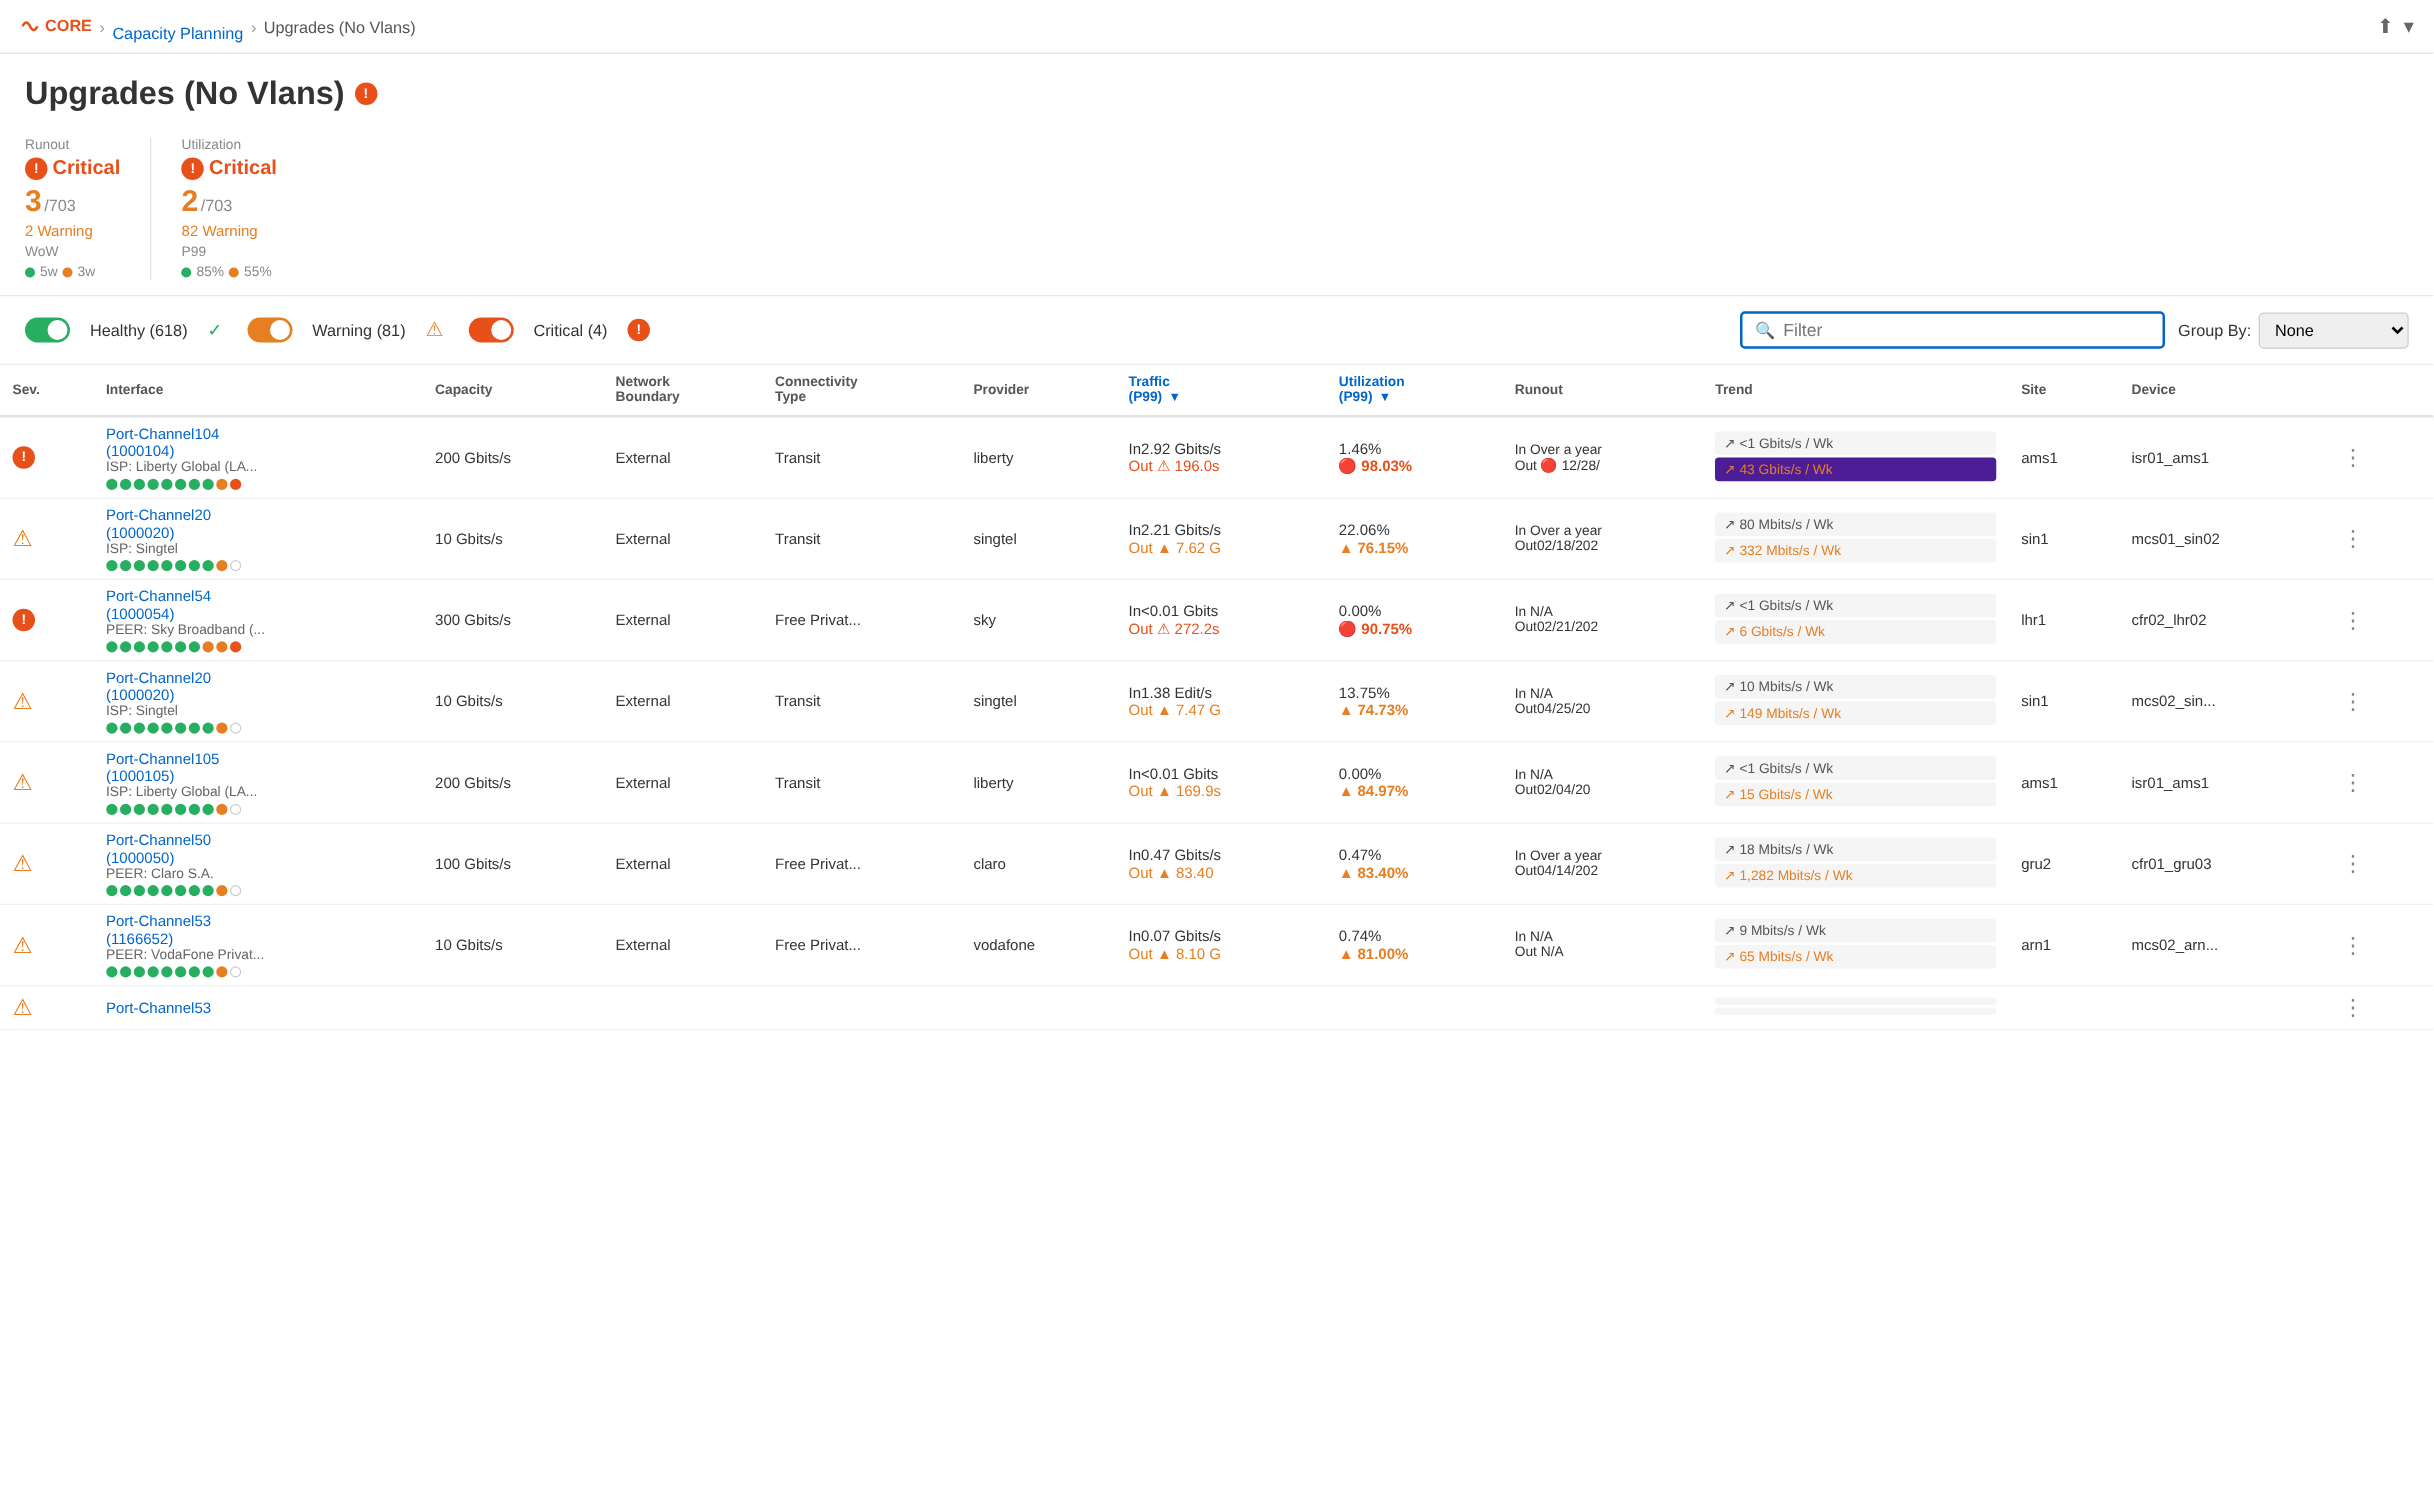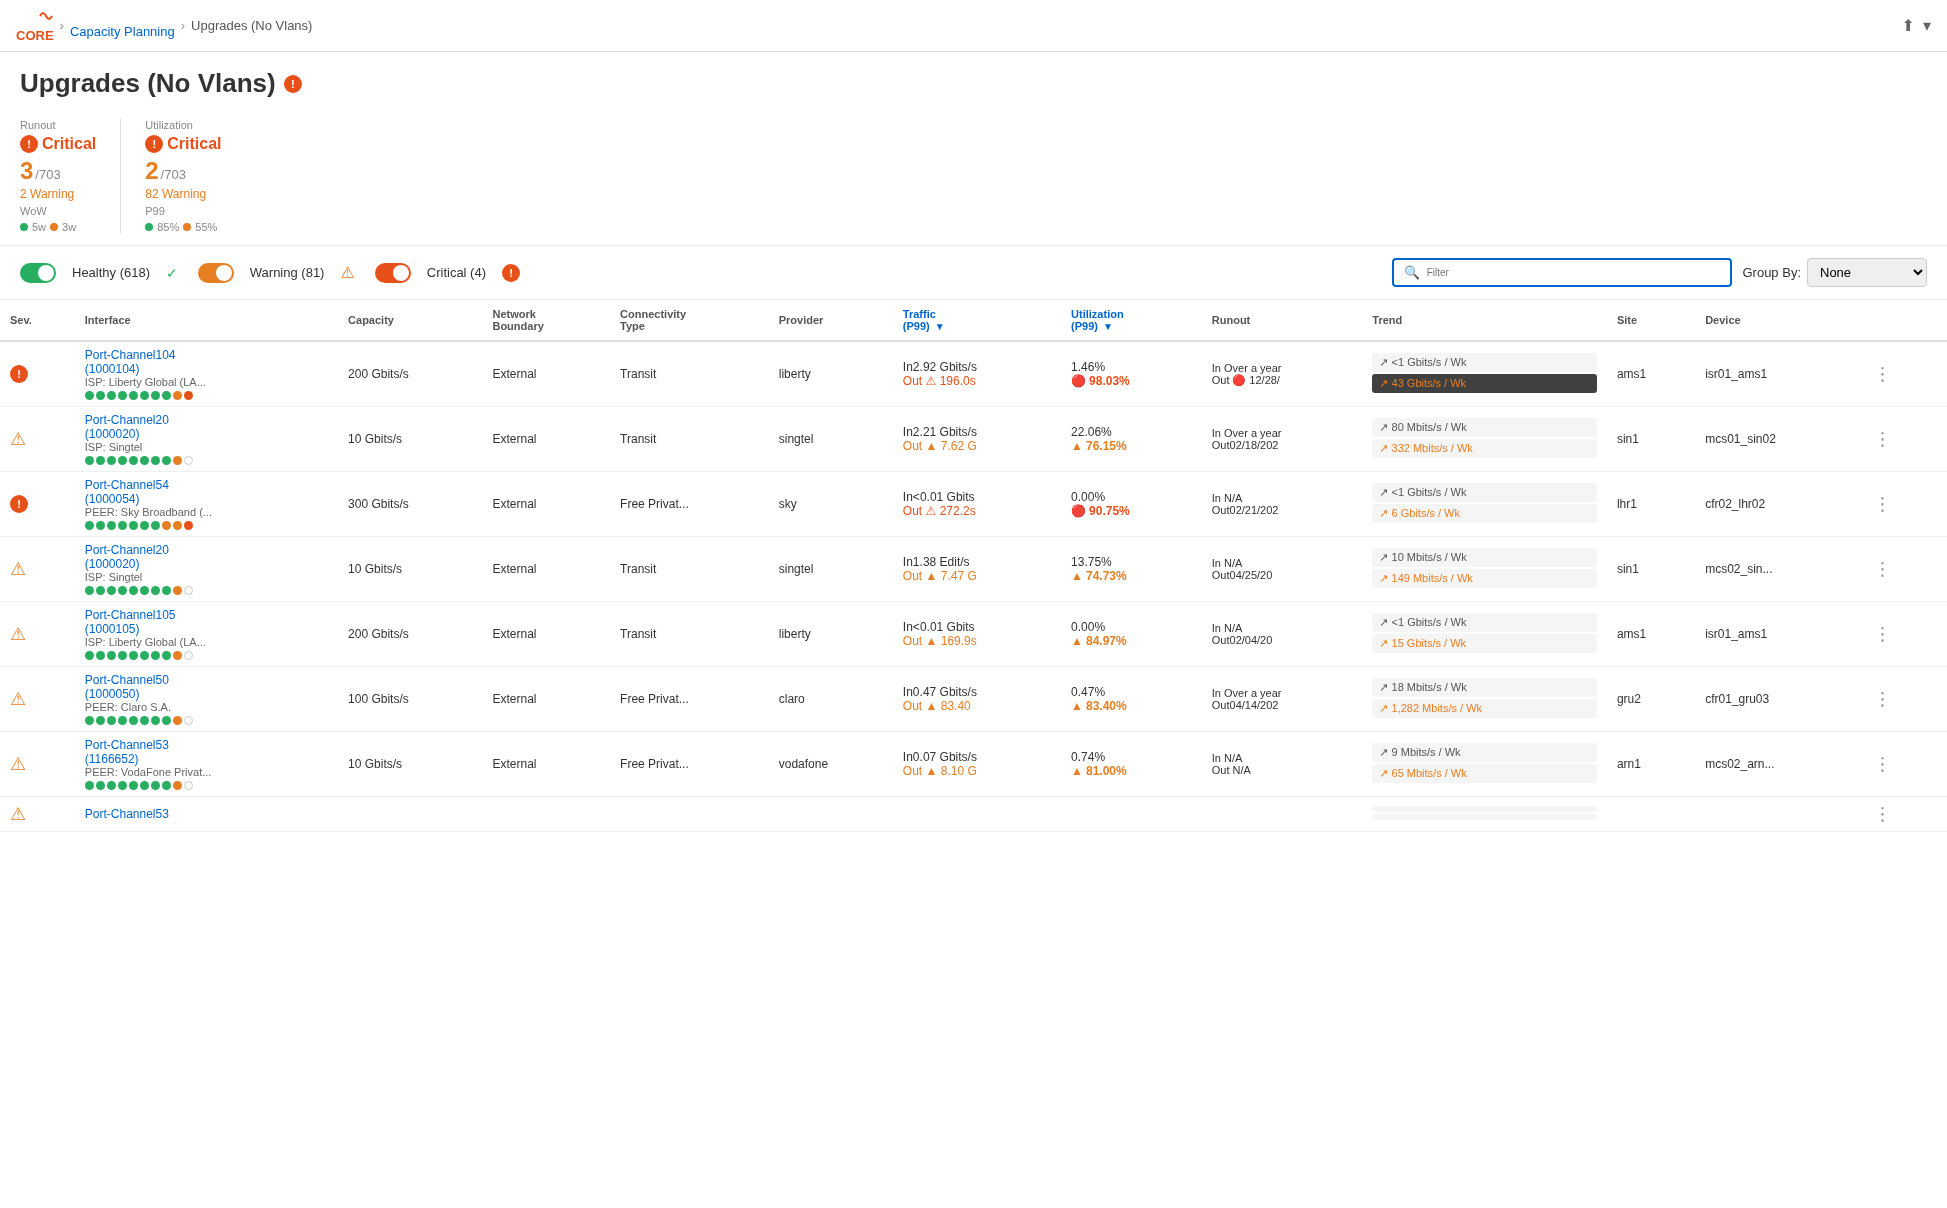--- a/index.html
+++ b/index.html
@@ -5,21 +5,21 @@
     * { box-sizing: border-box; margin: 0; padding: 0; }
     body { font-family: -apple-system, BlinkMacSystemFont, 'Segoe UI', sans-serif; font-size: 13px; background: #fff; color: #333; }
 
     
     .top-nav {
       display: flex; align-items: center; justify-content: space-between;
       padding: 8px 16px; border-bottom: 1px solid #e0e0e0;
       background: #fff;
     }
     .breadcrumb { display: flex; align-items: center; gap: 6px; font-size: 13px; }
-    .breadcrumb .brand { color: #e8501a; font-weight: 600; display: flex; align-items: flex-end; gap: 4px; flex-direction: column; }
+    .breadcrumb .brand { color: #e8501a; font-weight: 600; display: flex; align-items: flex-start; gap: 4px; }
     .breadcrumb .sep { color: #999; }
     .breadcrumb a { color: #0066cc; text-decoration: none; margin-top: 11px; }
     .breadcrumb .current { color: #555; }
     .nav-actions { display: flex; gap: 8px; align-items: center; }
     .nav-icon { color: #666; cursor: pointer; font-size: 16px; }
 
     
     .page-header {
       padding: 16px 20px 0 20px;
       display: flex; align-items: flex-start; justify-content: space-between;
@@ -69,21 +69,21 @@
     .toggle-critical { background: #e8501a; }
     .toggle-switch::after {
       content: ''; position: absolute; top: 2px; right: 2px;
       width: 16px; height: 16px; border-radius: 50%; background: #fff;
     }
     .filter-right { display: flex; gap: 10px; align-items: center; }
     .search-box {
       display: flex; align-items: center; border: 2px solid #0066cc; border-radius: 4px;
       padding: 5px 10px; gap: 6px; width: 340px;
     }
-    .search-box input { border: none; outline: none; font-size: 10px; width: 100%; }
+    .search-box input { border: none; outline: none; font-size: 14px; width: 100%; }
     .search-icon { color: #888; }
     .group-by { display: flex; align-items: center; gap: 6px; font-size: 13px; }
     .group-select {
       border: 1px solid #ccc; border-radius: 4px; padding: 5px 8px; font-size: 13px;
       cursor: pointer; min-width: 120px;
     }
 
     
     .table-wrapper { overflow-x: auto; padding: 0 0 0 0; }
     table { width: 100%; border-collapse: collapse; font-size: 12px; }
@@ -299,21 +299,21 @@
       <span>🔴</span>
       98.03%
     </div>
   </td>
           <td>
     <div class="runout-in">In  Over a year</div>
     <div class="runout-out">Out 🔴 12/28/</div>
   </td>
           <td>
     <div class="trend-box" style="color:#555">↗ &lt;1 Gbits/s / Wk</div>
-    <div class="trend-box trend-up" style="background:#404040;">↗ 43 Gbits/s / Wk</div>
+    <div class="trend-box trend-up" style="background:#4c1d95;">↗ 43 Gbits/s / Wk</div>
   </td>
           <td>ams1</td>
           <td>isr01_ams1</td>
           <td><span class="more-btn">⋮</span></td>
         </tr>
         <tr>
           <td><span class="warn-triangle" style="font-size:18px;color:#e67e22;">⚠</span></td>
           <td>
     <div class="interface-name">Port-Channel20<br><span style="font-weight:400;">(1000020)</span></div>
     <div class="interface-sub">ISP: Singtel</div>

